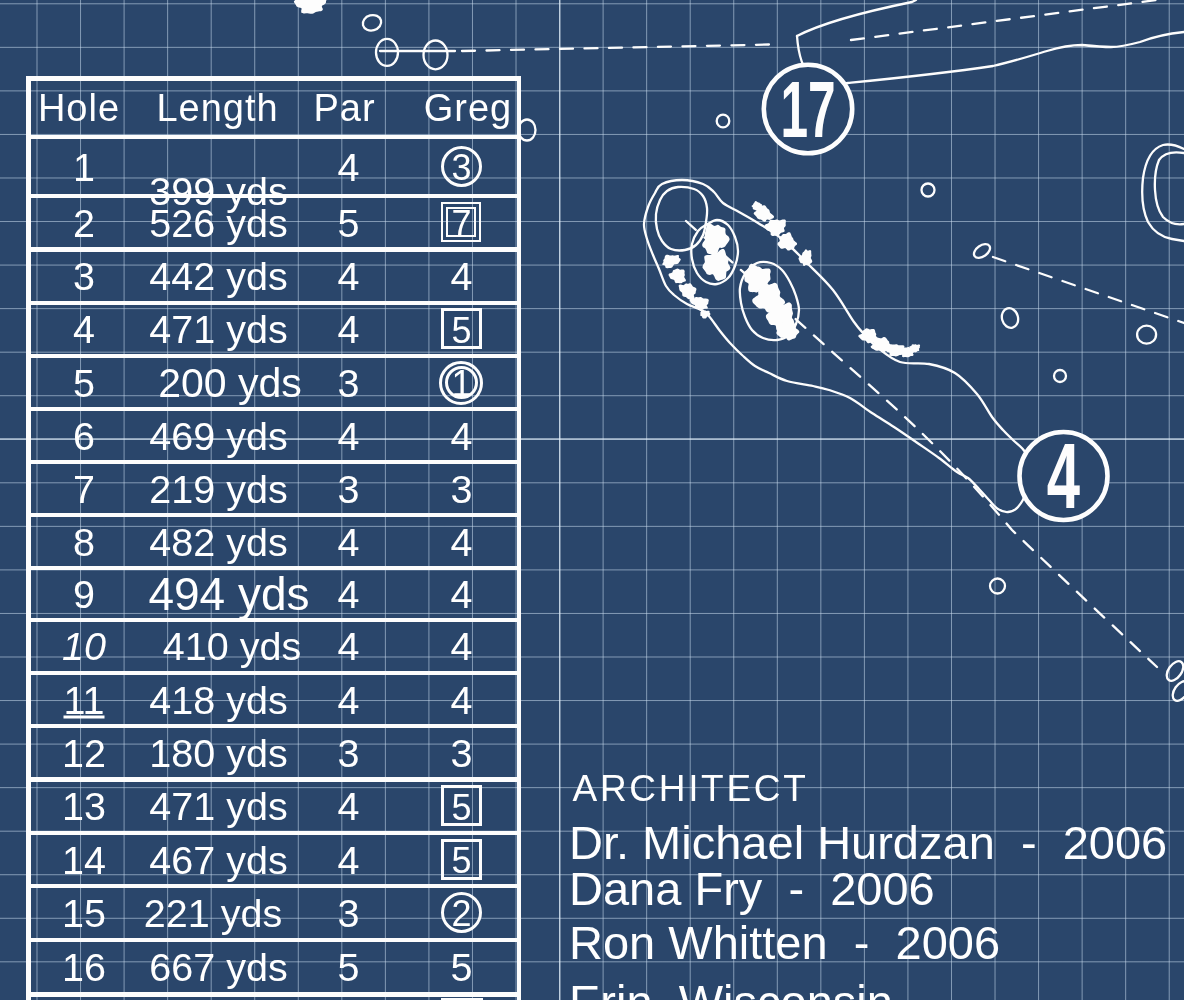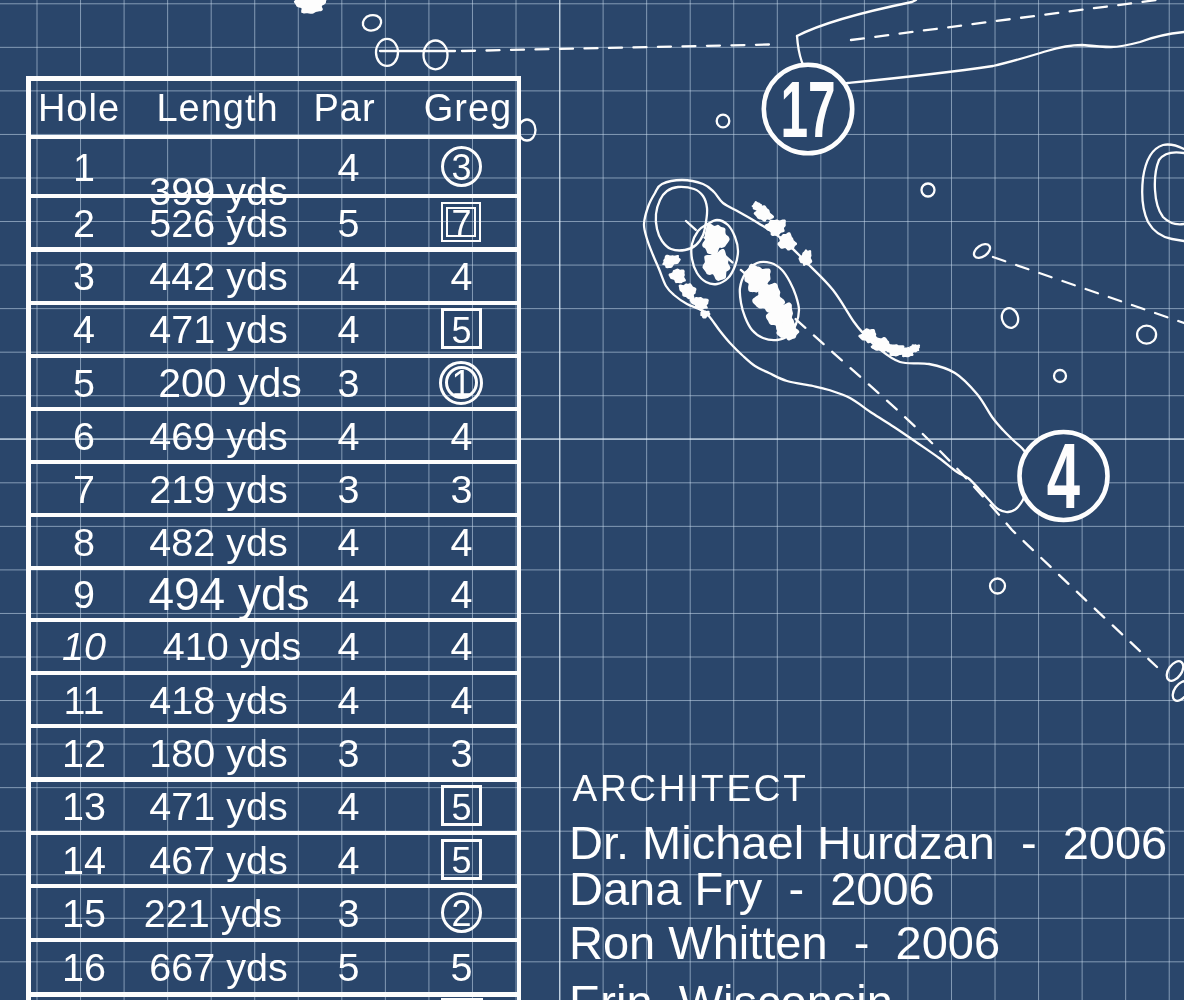--- a/index.html
+++ b/index.html
@@ -137,21 +137,21 @@
 <div class="ct" style="left:348.5px;top:541.7px;font-size:39.5px;">4</div>
 <div class="ct" style="left:461.5px;top:541.7px;font-size:39.5px;">4</div>
 <div class="ct" style="left:84px;top:593.95px;font-size:39.5px;">9</div>
 <div class="ct" style="left:229px;top:593.95px;font-size:46px;">494 yds</div>
 <div class="ct" style="left:348.5px;top:593.95px;font-size:39.5px;">4</div>
 <div class="ct" style="left:461.5px;top:593.95px;font-size:39.5px;">4</div>
 <div class="ct" style="left:84px;top:646.3499999999999px;font-size:39.5px;font-style:italic;">10</div>
 <div class="ct" style="left:232px;top:646.3499999999999px;font-size:39.5px;">410 yds</div>
 <div class="ct" style="left:348.5px;top:646.3499999999999px;font-size:39.5px;">4</div>
 <div class="ct" style="left:461.5px;top:646.3499999999999px;font-size:39.5px;">4</div>
-<div class="ct" style="left:84px;top:699.5999999999999px;font-size:39.5px;">11</div>
+<div class="ct" style="left:84px;top:699.5999999999999px;font-size:39.5px;text-decoration:underline;">11</div>
 <div class="ct" style="left:218.5px;top:699.5999999999999px;font-size:39.5px;">418 yds</div>
 <div class="ct" style="left:348.5px;top:699.5999999999999px;font-size:39.5px;">4</div>
 <div class="ct" style="left:461.5px;top:699.5999999999999px;font-size:39.5px;">4</div>
 <div class="ct" style="left:84px;top:752.8499999999999px;font-size:39.5px;">12</div>
 <div class="ct" style="left:218.5px;top:752.8499999999999px;font-size:39.5px;">180 yds</div>
 <div class="ct" style="left:348.5px;top:752.8499999999999px;font-size:39.5px;">3</div>
 <div class="ct" style="left:461.5px;top:752.8499999999999px;font-size:39.5px;">3</div>
 <div class="ct" style="left:84px;top:806.15px;font-size:39.5px;">13</div>
 <div class="ct" style="left:218.5px;top:806.15px;font-size:39.5px;">471 yds</div>
 <div class="ct" style="left:348.5px;top:806.15px;font-size:39.5px;">4</div>

